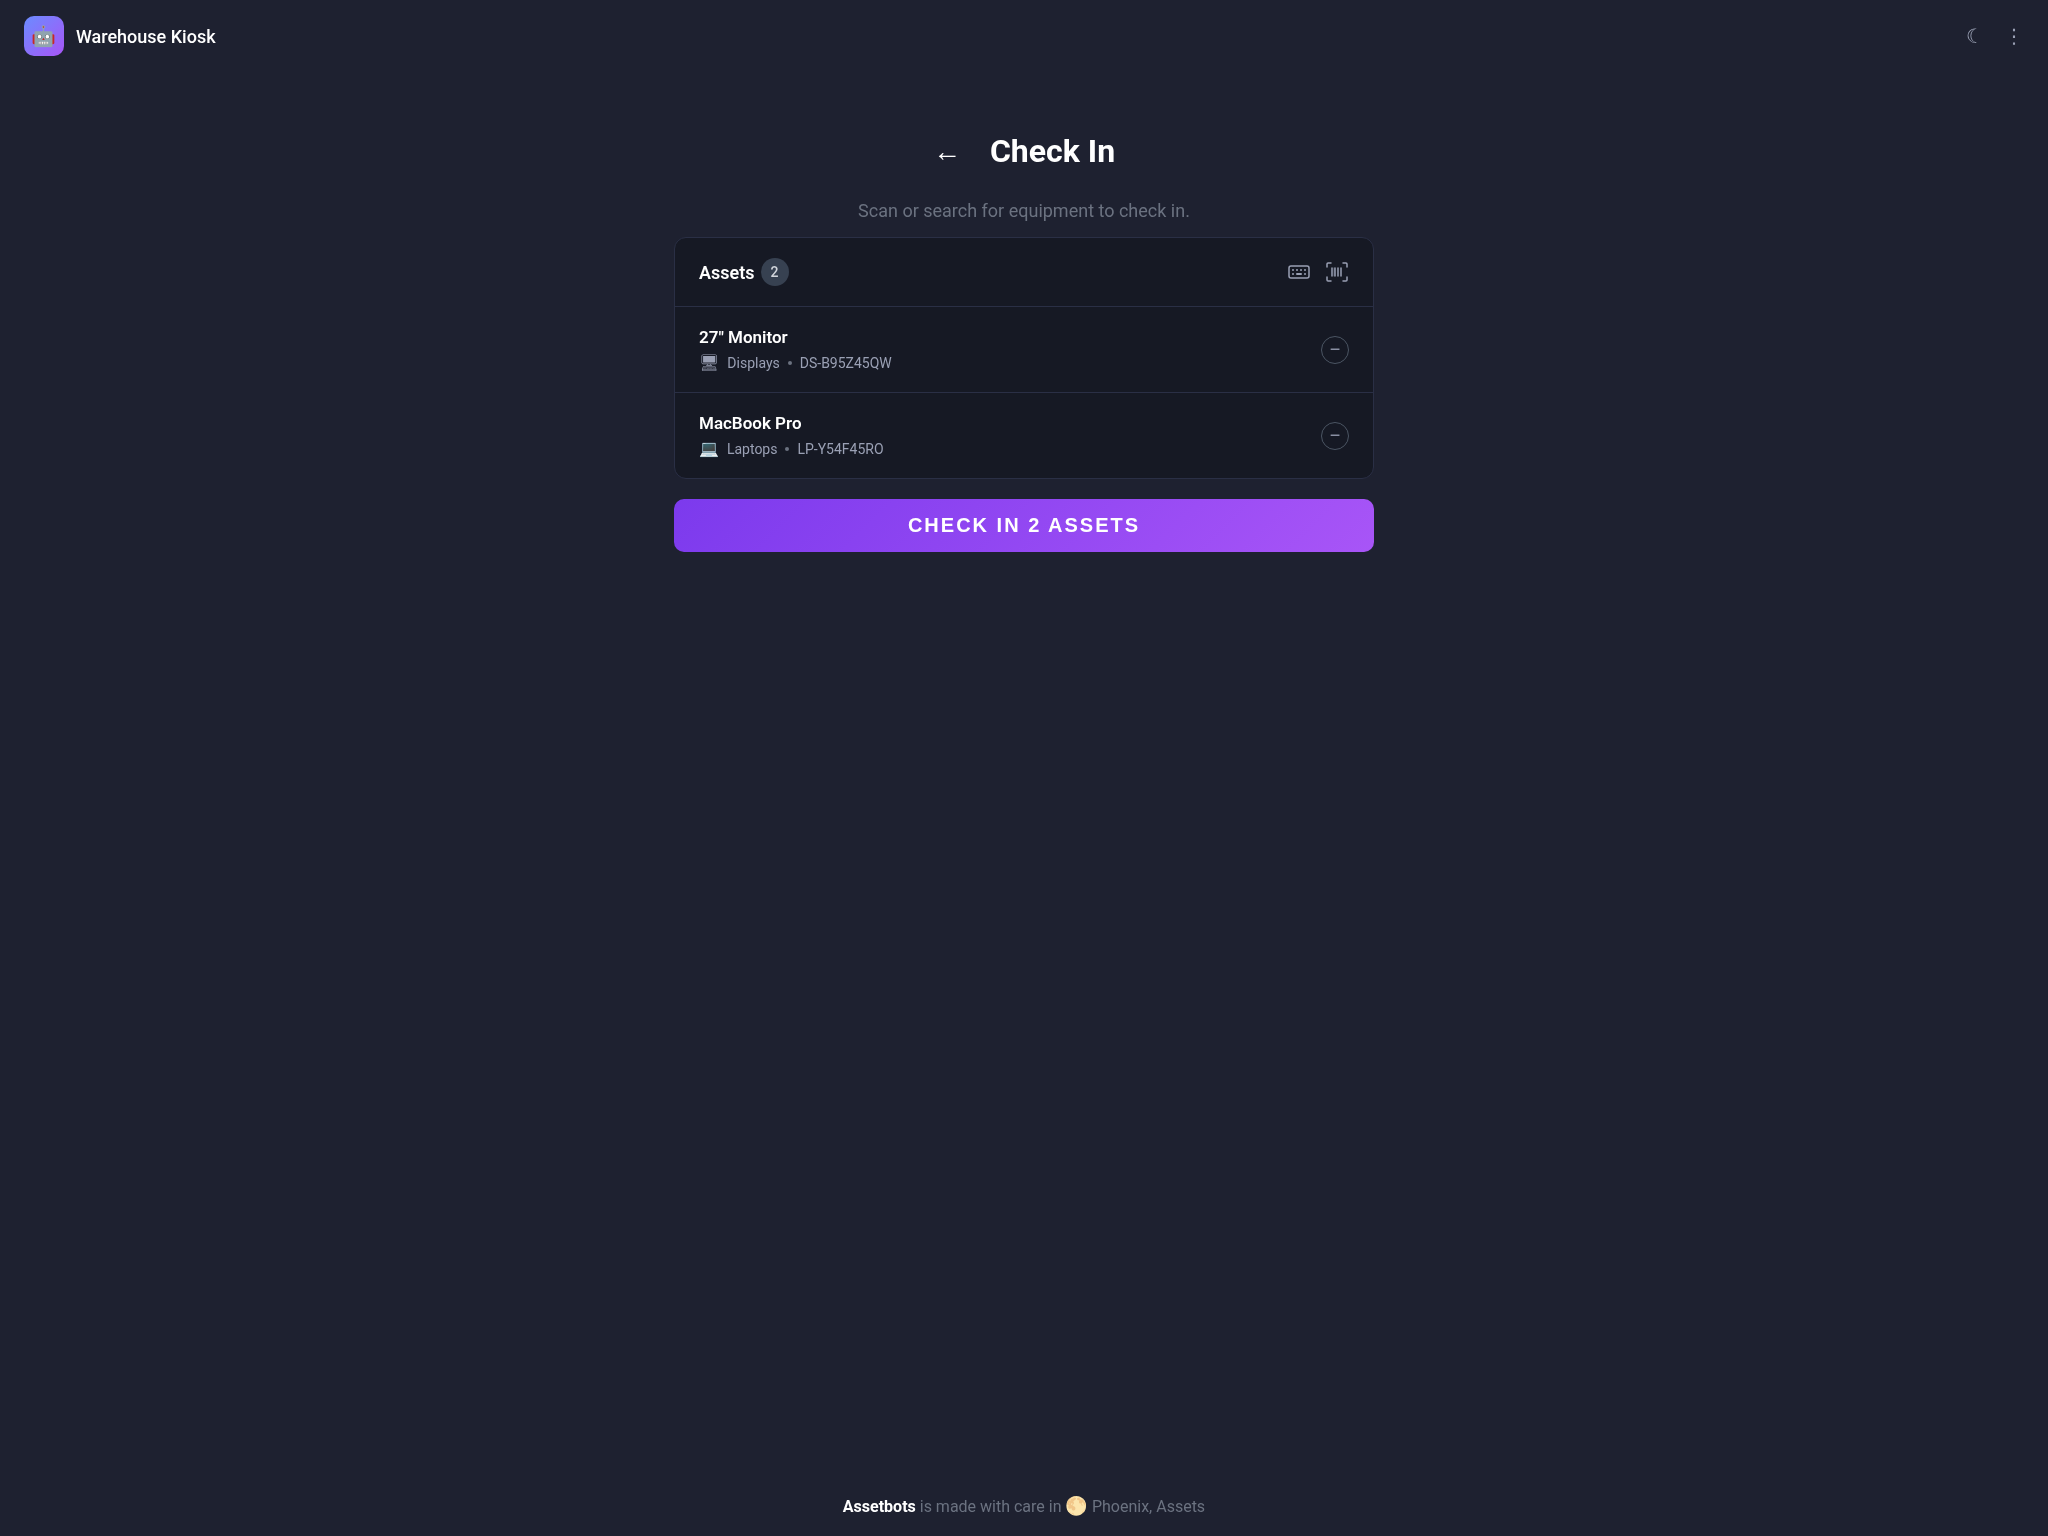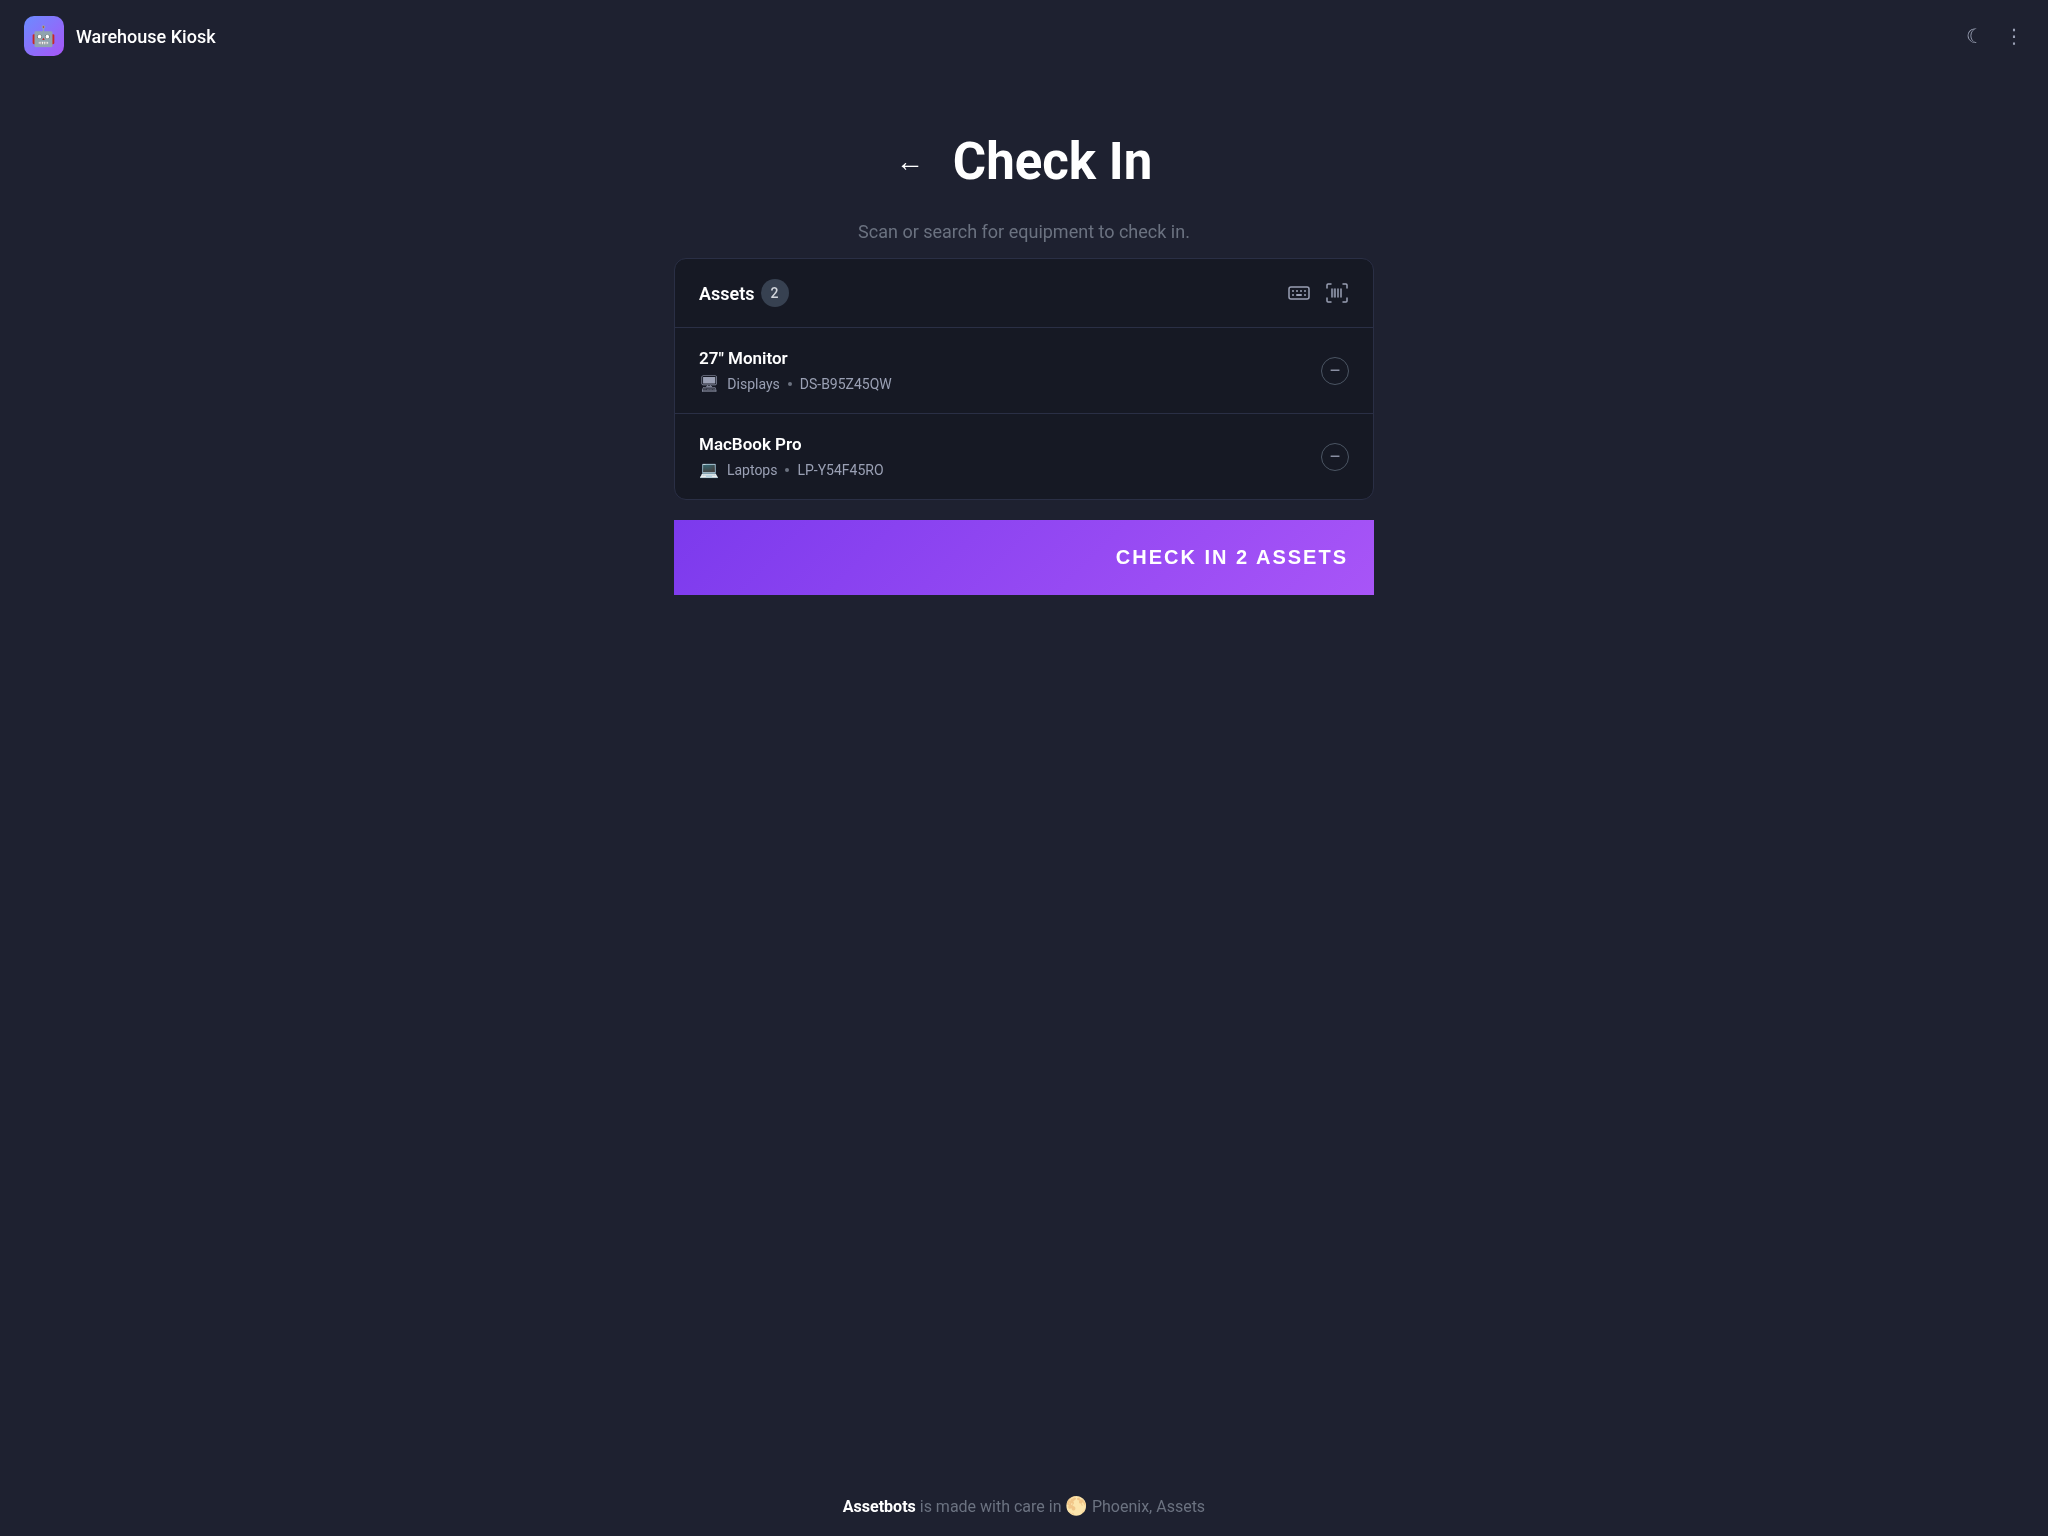--- a/index.html
+++ b/index.html
@@ -78,21 +78,21 @@
     }
 
     .back-arrow {
       font-size: 28px;
       color: #ffffff;
       cursor: pointer;
       font-weight: 300;
     }
 
     .page-title {
-      font-size: 51px;
+      font-size: 32px;
       font-weight: 700;
       color: #ffffff;
       margin-left: 13px;
     }
 
     .page-subtitle {
       font-size: 18px;
       color: #6b7280;
       margin-bottom: 16px;
       text-align: center;
@@ -215,32 +215,31 @@
       cursor: pointer;
       color: #9aa0b4;
       font-size: 18px;
       background: transparent;
     }
 
     
     .checkin-btn {
       width: 100%;
       max-width: 700px;
-      padding: 26px;
+      padding: 15px;
       background: linear-gradient(135deg, #7c3aed, #a855f7);
       border: none;
-      border-radius: 0;
+      border-radius: 10px;
       color: #ffffff;
       font-size: 20px;
       font-weight: 700;
       letter-spacing: 2px;
       cursor: pointer;
       text-transform: uppercase;
       margin-bottom: 60px;
-      text-align: right;
     }
 
     
     .footer {
       text-align: center;
       padding: 20px;
       font-size: 16px;
       color: #6b7280;
     }
 

